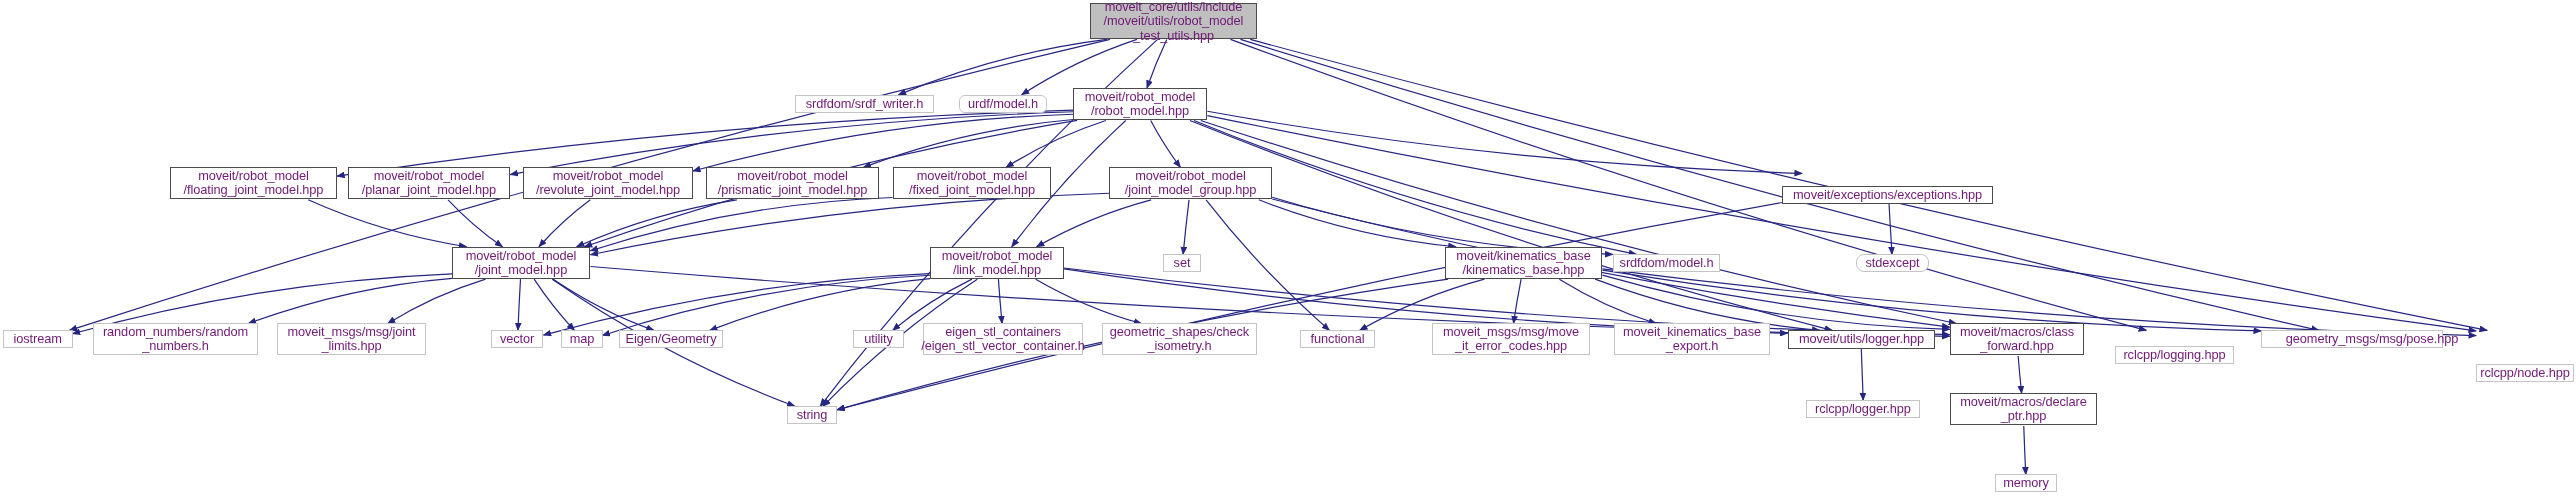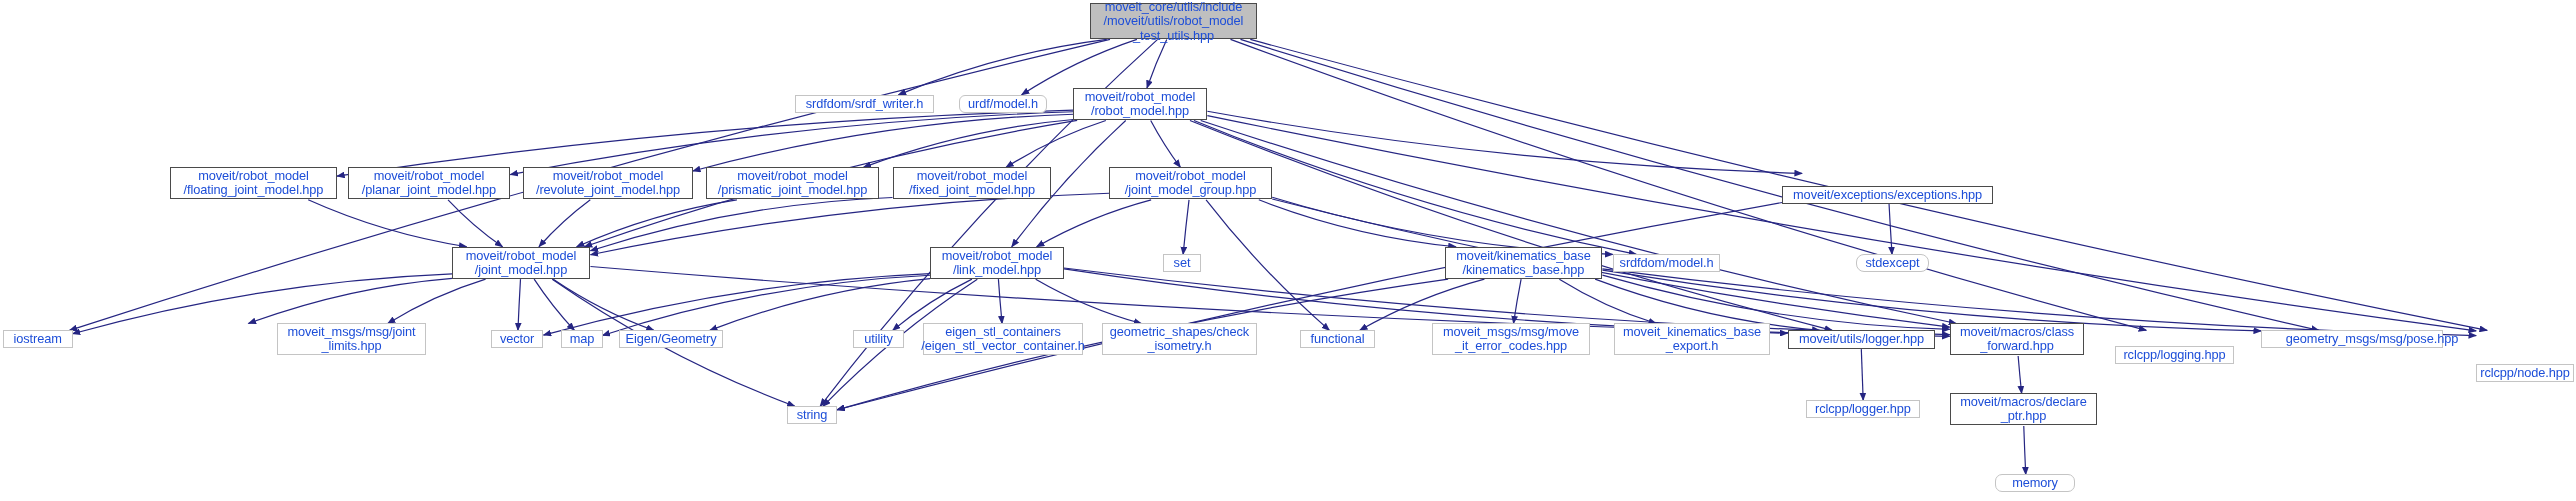--- a/index.html
+++ b/index.html
@@ -25,21 +25,21 @@
   }
   .node {
     position: absolute;
     box-sizing: border-box;
     background: #ffffff;
     border: 0.9px solid #c4c4c4;
     display: flex;
     align-items: center;
     justify-content: center;
     text-align: center;
-    color: #1d4ed8;
+    color: #701a75;
     font-size: 12.8px;
     line-height: 14.5px;
     white-space: pre;
     letter-spacing: -0.1px;
     z-index: 5;
   }
   .node.strong {
     border: 1.7px solid #4a4a4a;
   }
   .node.root {
@@ -148,20 +148,22 @@
     <div class="node strong" style="left: 452px; top: 247px; width: 138px; height: 32px;"><span class="node-label">moveit/robot_model
 /joint_model.hpp</span></div>
     <div class="node strong" style="left: 930px; top: 247px; width: 134px; height: 32px;"><span class="node-label">moveit/robot_model
 /link_model.hpp</span></div>
     <div class="node" style="left: 1163px; top: 254px; width: 38px; height: 18px;"><span class="node-label">set</span></div>
     <div class="node strong" style="left: 1445px; top: 247px; width: 157px; height: 32px;"><span class="node-label">moveit/kinematics_base
 /kinematics_base.hpp</span></div>
     <div class="node" style="left: 1613px; top: 254px; width: 107px; height: 18px;"><span class="node-label">srdfdom/model.h</span></div>
     <div class="node" style="left: 1856px; top: 254px; width: 73px; height: 18px; border-radius: 8px;"><span class="node-label">stdexcept</span></div>
     <div class="node" style="left: 2.6px; top: 330px; width: 70px; height: 18px;"><span class="node-label">iostream</span></div>
+    <div class="node" style="left: 93px; top: 323px; width: 165px; height: 32px;"><span class="node-label">random_numbers/random
+_numbers.h</span></div>
     <div class="node" style="left: 277px; top: 323px; width: 149px; height: 32px;"><span class="node-label">moveit_msgs/msg/joint
 _limits.hpp</span></div>
     <div class="node" style="left: 491px; top: 330px; width: 52px; height: 18px;"><span class="node-label">vector</span></div>
     <div class="node" style="left: 561px; top: 330px; width: 42px; height: 18px;"><span class="node-label">map</span></div>
     <div class="node" style="left: 619px; top: 330px; width: 104px; height: 18px;"><span class="node-label">Eigen/Geometry</span></div>
     <div class="node" style="left: 853px; top: 330px; width: 51px; height: 18px;"><span class="node-label">utility</span></div>
     <div class="node" style="left: 923px; top: 323px; width: 160px; height: 32px;"><span class="node-label">eigen_stl_containers
 /eigen_stl_vector_container.h</span></div>
     <div class="node" style="left: 1102px; top: 323px; width: 155px; height: 32px;"><span class="node-label">geometric_shapes/check
 _isometry.h</span></div>
@@ -173,15 +175,15 @@
     <div class="node strong" style="left: 1788px; top: 330px; width: 147px; height: 19px;"><span class="node-label">moveit/utils/logger.hpp</span></div>
     <div class="node strong" style="left: 1950px; top: 323px; width: 134px; height: 32px;"><span class="node-label">moveit/macros/class
 _forward.hpp</span></div>
     <div class="node" style="left: 2115px; top: 346px; width: 119px; height: 18px; align-items: center;"><span class="node-label">rclcpp/logging.hpp</span></div>
     <div class="node" style="left: 2261px; top: 330px; width: 182px; height: 18px; padding-left: 40px;"><span class="node-label">geometry_msgs/msg/pose.hpp</span></div>
     <div class="node" style="left: 2476px; top: 330px; width: 98px; height: 18px; margin-top: 34px;"><span class="node-label">rclcpp/node.hpp</span></div>
     <div class="node" style="left: 787px; top: 406px; width: 50px; height: 18px;"><span class="node-label">string</span></div>
     <div class="node" style="left: 1806px; top: 400px; width: 114px; height: 18px;"><span class="node-label">rclcpp/logger.hpp</span></div>
     <div class="node strong" style="left: 1950px; top: 393px; width: 147px; height: 32px;"><span class="node-label">moveit/macros/declare
 _ptr.hpp</span></div>
-    <div class="node" style="left: 1995px; top: 474px; width: 80px; height: 18px; border-radius: 7px;"><span class="node-label">memory</span></div>
+    <div class="node" style="left: 1995px; top: 474px; width: 62px; height: 18px;"><span class="node-label">memory</span></div>
   </div>
 
 
 </body></html>

